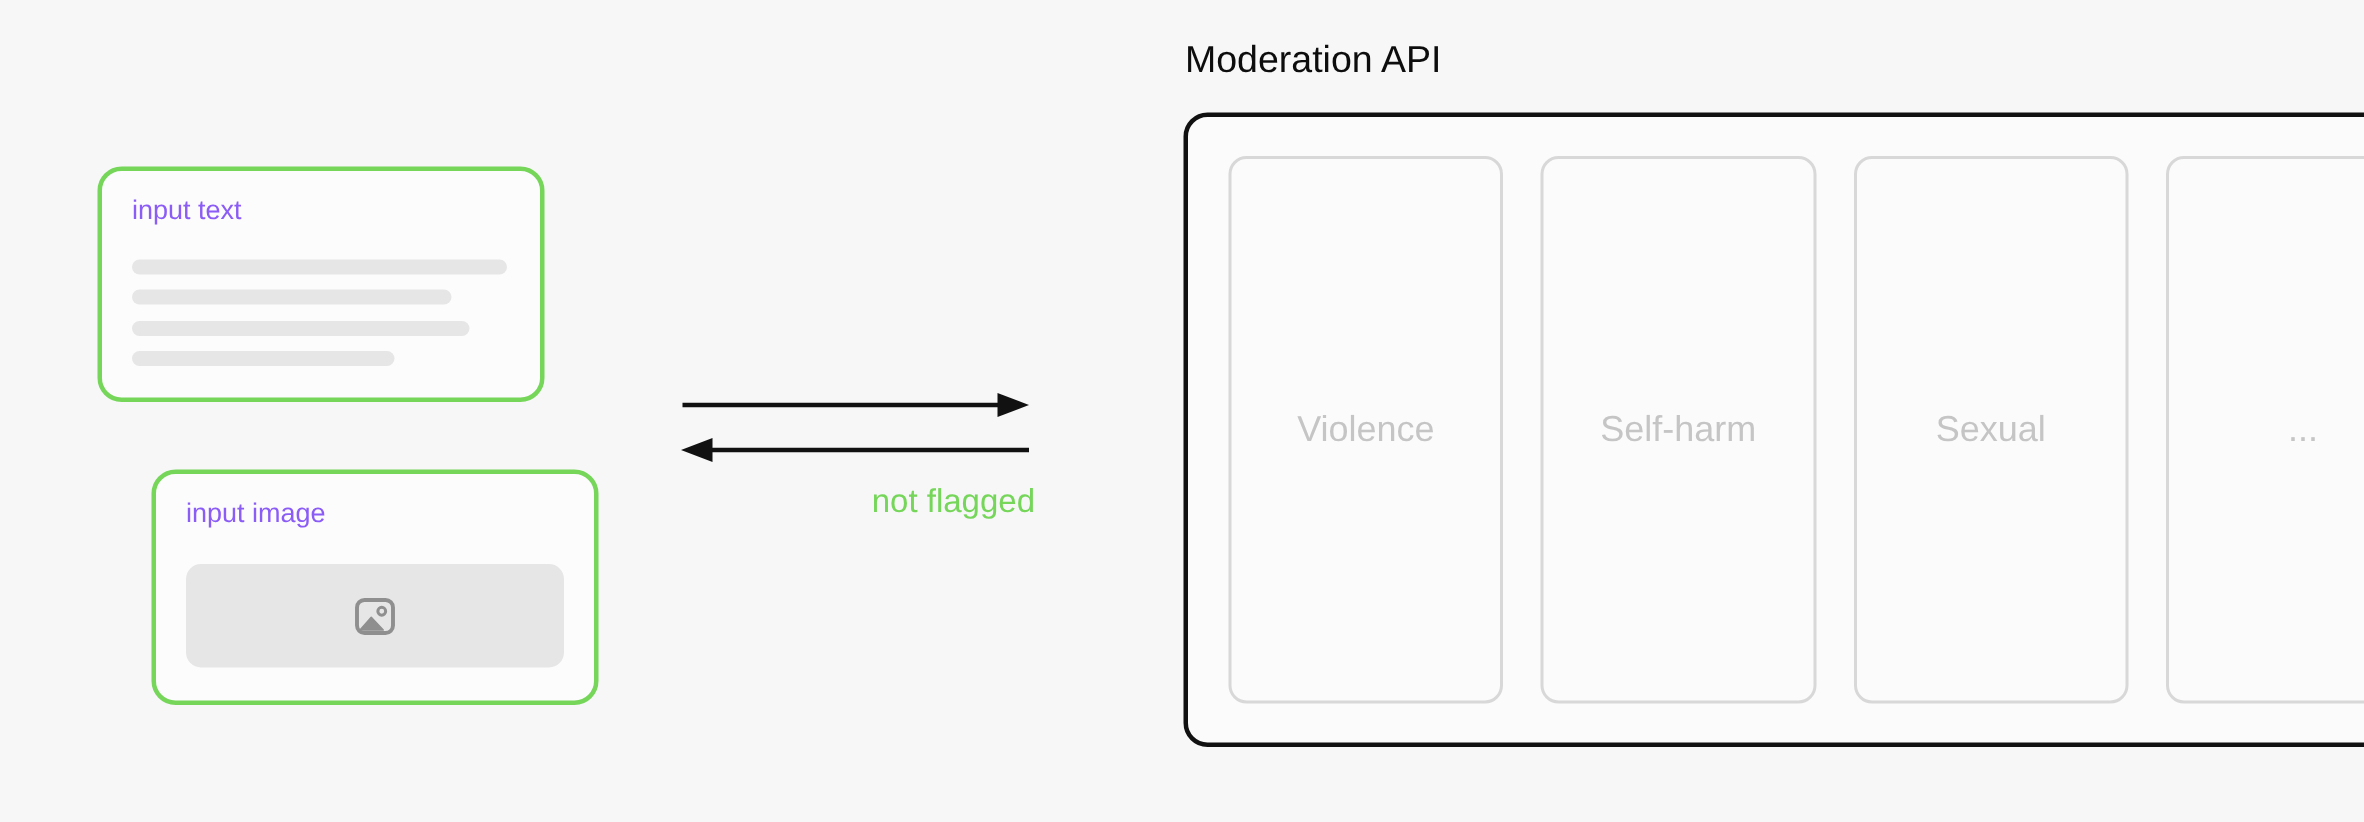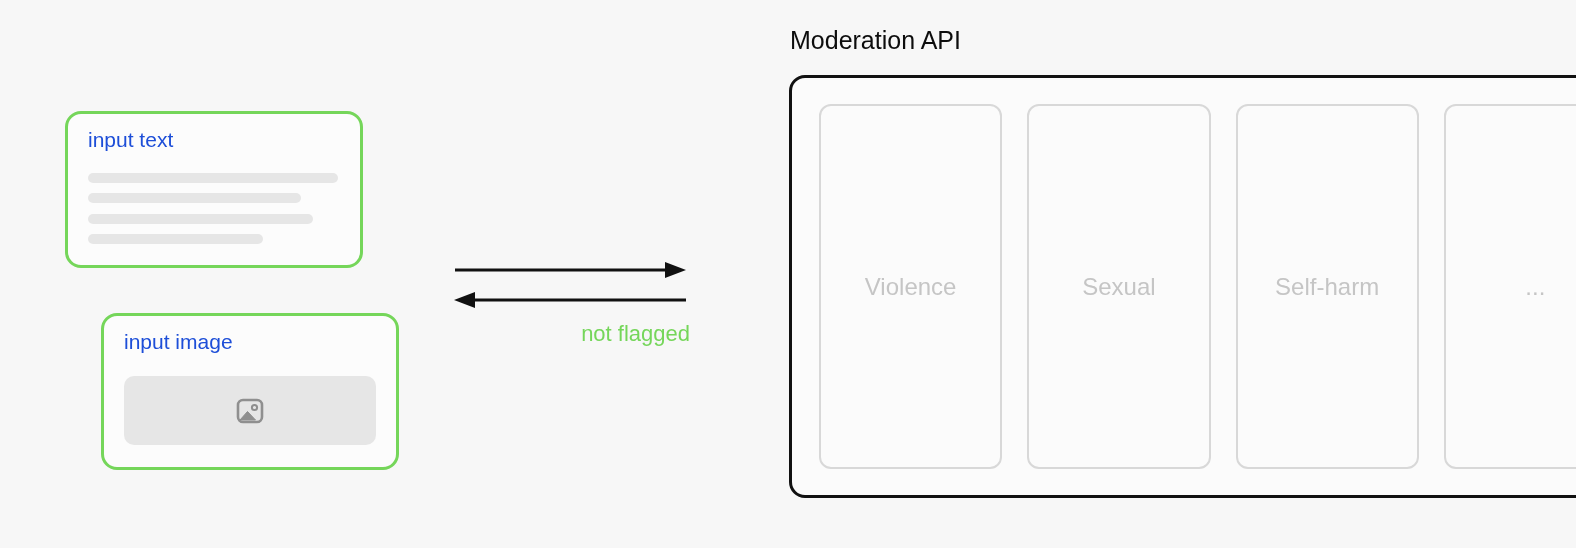--- a/index.html
+++ b/index.html
@@ -19,21 +19,21 @@
     left:65px;width:298px;height:157px;
     background:var(--card_bg,#fcfcfc);
     border:3px solid var(--accent_green,#75d65a);
     border-radius:16px;
     box-sizing:border-box;
   }
   .card-text{top:111px;}
   .card-image{top:313px;margin-left:36px;}
   .card-title{
     position:absolute;left:20px;top:12px;
-    font-size:21px;line-height:28px;color:#1d4ed8;
+    font-size:18px;line-height:28px;color:#8b5cf6;
   }
   .sk{
     position:absolute;left:20px;height:10px;border-radius:5px;
     background:var(--skeleton_gray,#e6e6e6);
   }
   .sk1{top:59px;}
   .sk2{top:79px;}
   .sk3{top:100px;}
   .sk4{top:120px;}
   .img-ph{
@@ -110,23 +110,23 @@
     </g>
   </svg>
   <div class="flag-label">not flagged</div>
 
   <div class="api-title">Moderation API</div>
   <div class="api-box">
     <div class="api-col">
       <span>Violence</span>
     </div>
     <div class="api-col">
-      <span>Sexual</span>
+      <span>Self-harm</span>
     </div>
     <div class="api-col">
-      <span>Self-harm</span>
+      <span>Sexual</span>
     </div>
     <div class="api-col">
       <span>...</span>
     </div>
   </div>
 
 </div>
 
 </body></html>

